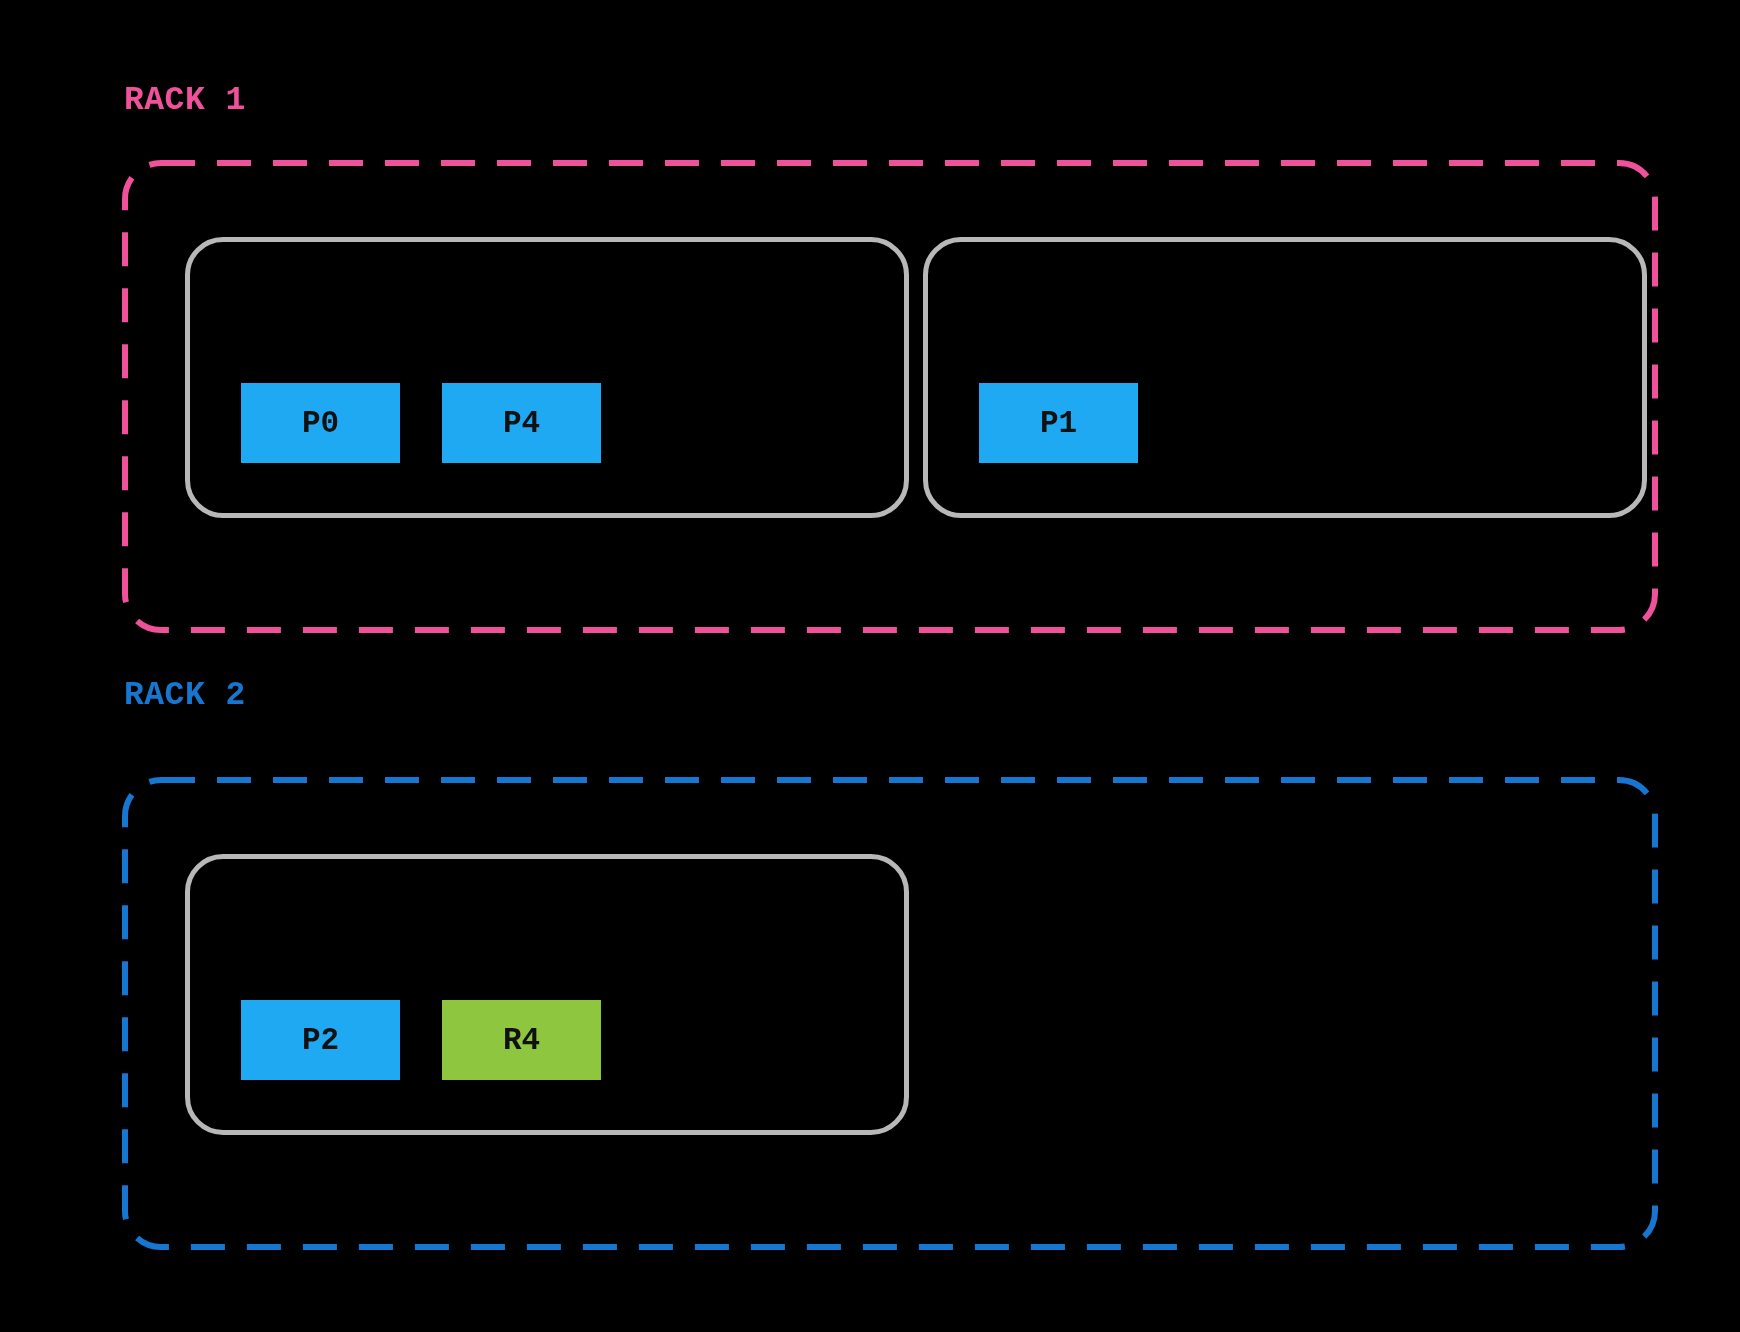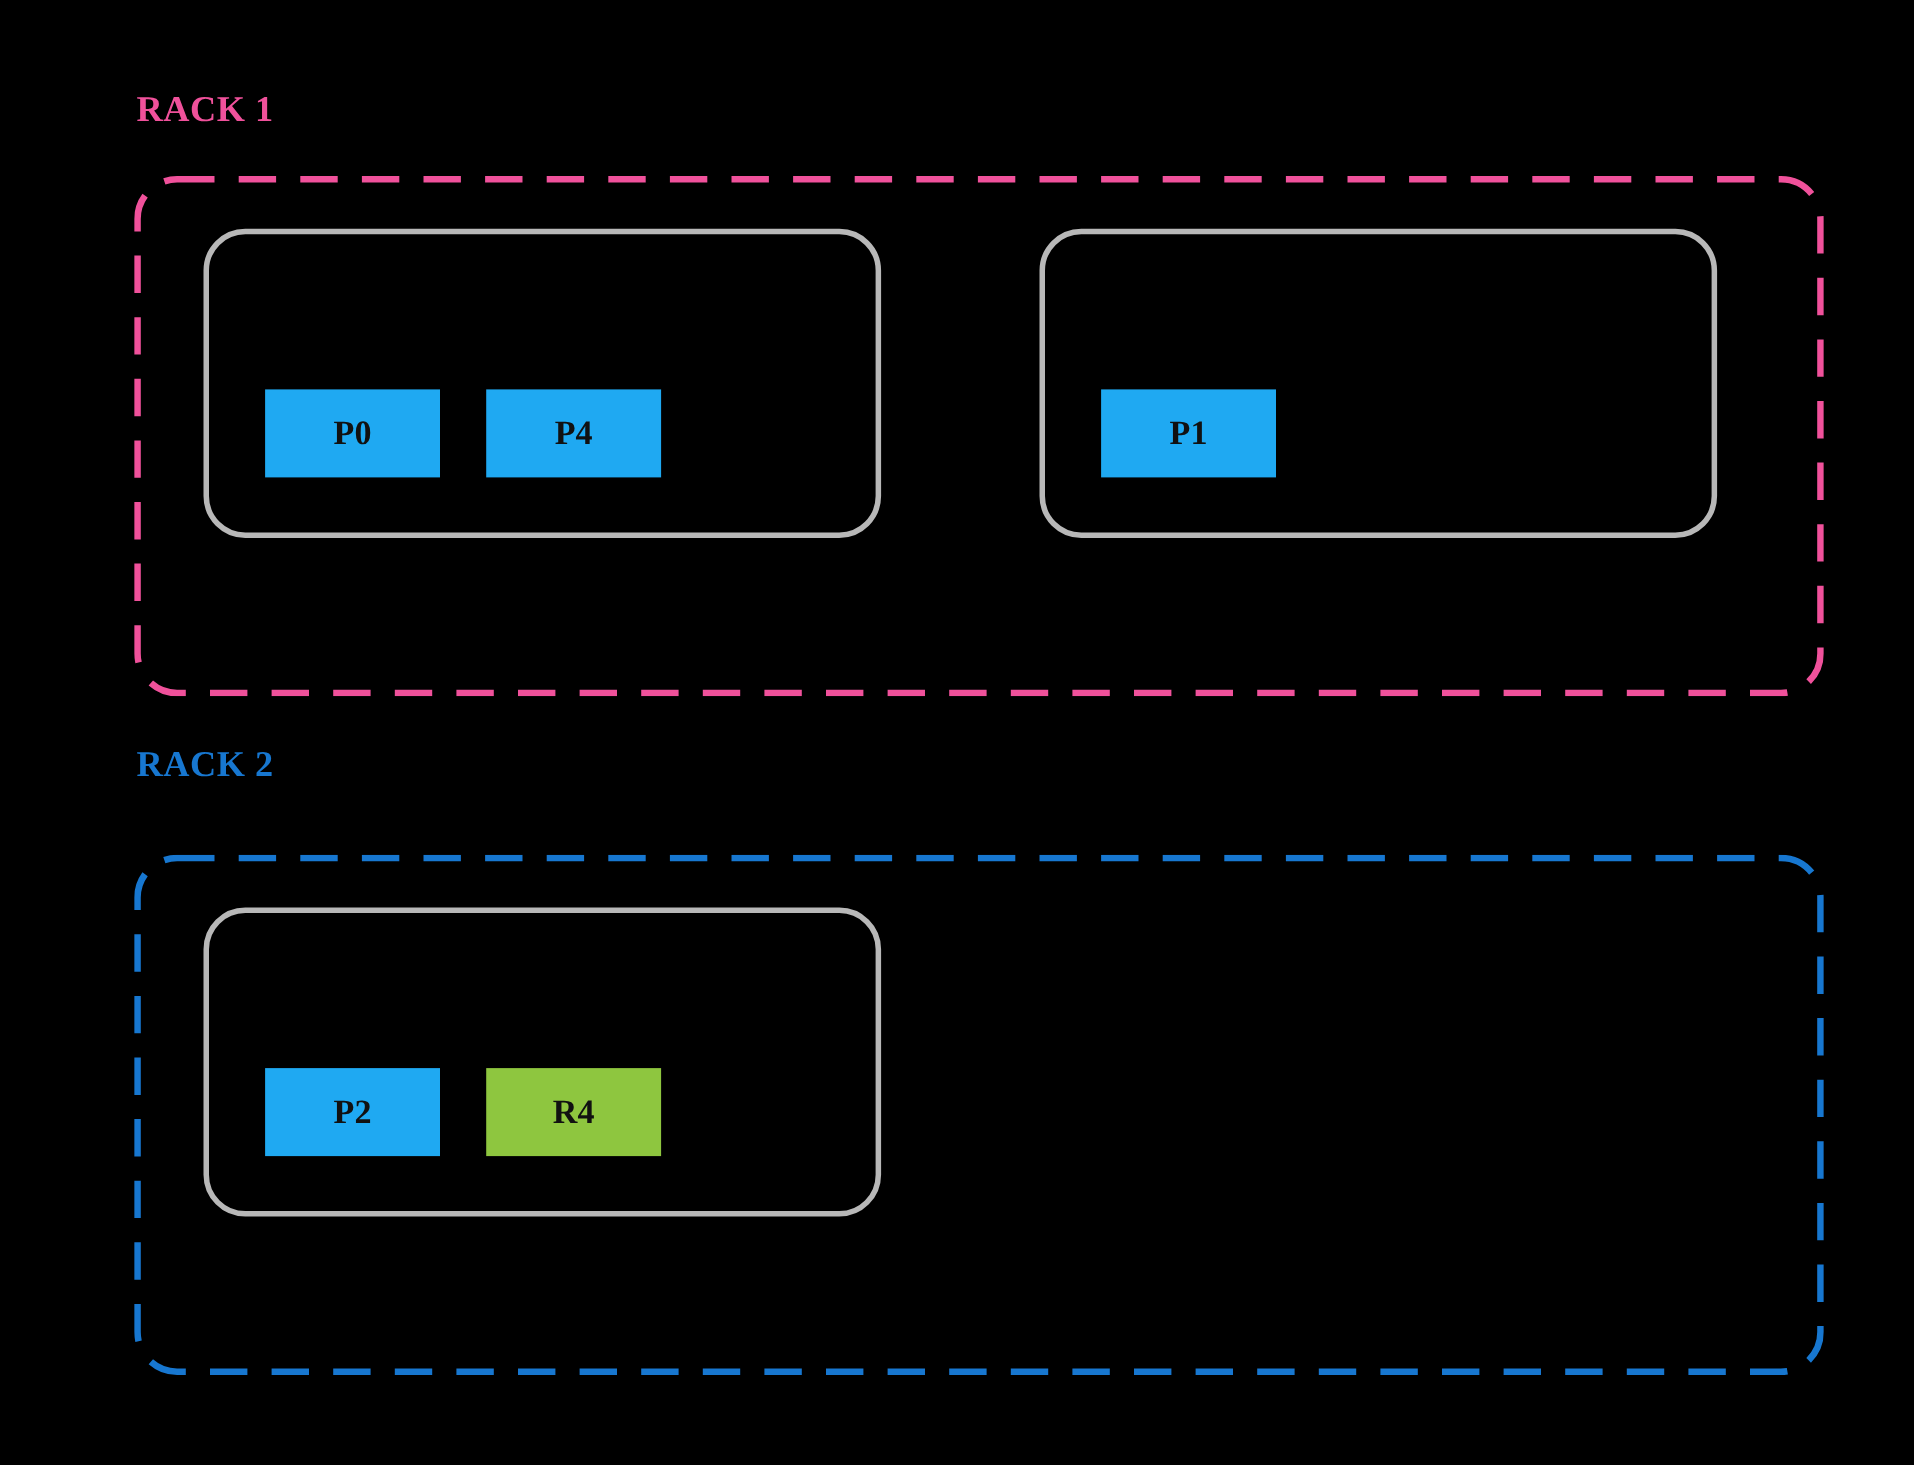--- a/index.html
+++ b/index.html
@@ -5,21 +5,21 @@
   html, body {
     margin: 0;
     padding: 0;
     background: #000;
   }
   .canvas {
     position: relative;
     width: 1740px;
     height: 1332px;
     background: var(--background, #000);
-    font-family: Liberation Serif, serif;
+    font-family: Liberation Mono, monospace;
     overflow: hidden;
   }
   .rack-label {
     position: absolute;
     left: 124px;
     font-size: 33px;
     font-weight: 700;
     letter-spacing: 0.5px;
     line-height: 1;
   }
@@ -38,29 +38,29 @@
   .rack svg.dashed-border {
     position: absolute;
     inset: 0;
     width: 100%;
     height: 100%;
     display: block;
   }
 
   .node {
     position: absolute;
-    top: 48px;
-    width: 616px;
+    top: 77px;
+    width: 724px;
     height: 281px;
     border: 5px solid var(--node-border-gray, #B8B8B8);
     border-radius: 38px;
     box-sizing: border-box;
   }
   .node.left  { left: 63px; }
-  .node.right { left: 801px; margin-left: 22px; }
+  .node.right { left: 801px; }
 
   .box-row {
     position: absolute;
     top: 141px;       
     left: 51px;       
     display: flex;
     gap: 42px;
   }
   .box {
     width: 159px;

